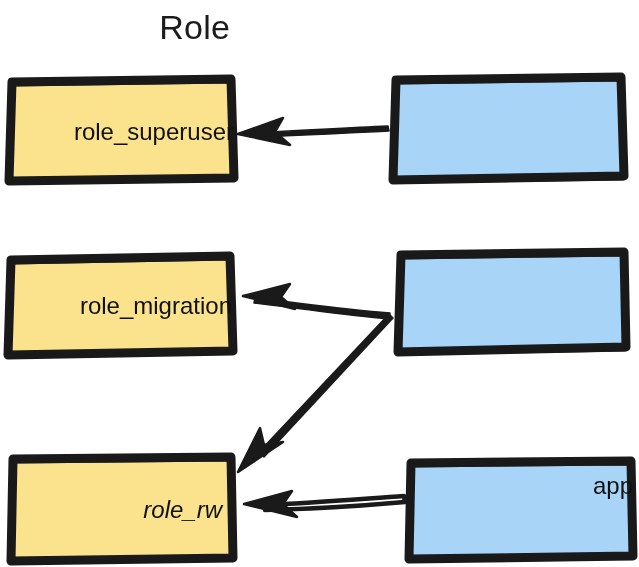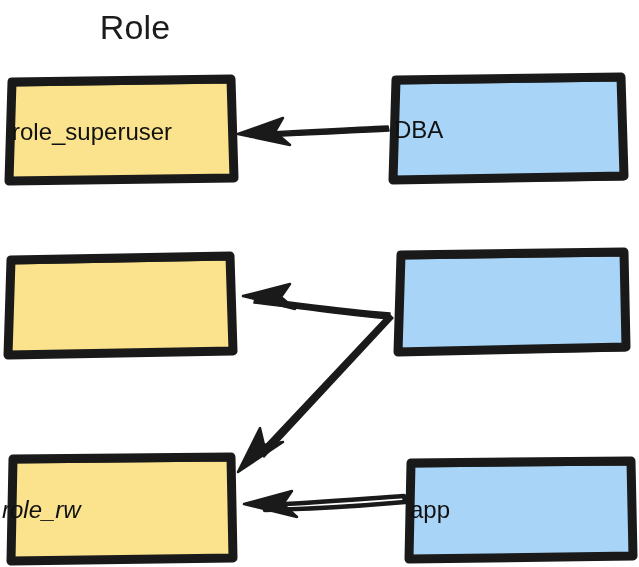--- a/index.html
+++ b/index.html
@@ -20,42 +20,42 @@
     top: 0;
     width: 639px;
     height: 567px;
   }
   .col-header {
     position: absolute;
     font-family: "Liberation Sans", sans-serif;
     font-size: 34px;
     font-weight: 400;
     color: #1c1c1c;
-    text-align: center;
+    text-align: right;
     letter-spacing: 0.2px;
     white-space: nowrap;
   }
   #header-role  { left: 40px;  top: 8px;  width: 190px; }
   #header-user  { left: 420px; top: 8px;  width: 190px; }
 
   svg.canvas {
     position: absolute;
     left: 0;
     top: 0;
     width: 639px;
     height: 567px;
     overflow: visible;
   }
   .node-label {
     position: absolute;
     font-family: "Liberation Sans", sans-serif;
     font-size: 24px;
     font-weight: 400;
     color: #111111;
-    text-align: left;
+    text-align: right;
     white-space: nowrap;
     pointer-events: none;
   }
   .box-hit {
     position: absolute;
     background: transparent;
   }
 </style>
 </head>
 <body>
@@ -114,27 +114,27 @@
 
     <g>
       <path d="M404,496 C360,499 310,503 265,505 L265,510 C310,509 360,506 405,502 Z" fill="none" stroke="#1a1a1a" stroke-width="4.5" stroke-linejoin="round" stroke-linecap="round"></path>
       <path d="M244,504 L292,491 L283,504 L297,517 Z" fill="#1a1a1a" stroke="#1a1a1a" stroke-width="2.5" stroke-linejoin="round"></path>
     </g>
 
   </svg>
 
   <div class="node-label" style="left:12px;  top:118px; width:222px;">role_superuser</div>
 
+  <div class="node-label" style="left:10px;  top:292px; width:222px;">role_migration</div>
 
   <div class="node-label" style="left:2px;  top:496px; width:220px;font-style:italic;">role_rw</div>
 
-  <div class="node-label" style="left:394px; top:116px; width:230px;">DBA</div>
 
 
-  <div class="node-label" style="left:410px; top:496px; width:223px;">app</div>
+  <div class="node-label" style="left:410px; top:472px; width:223px;">app</div>
 
   <div class="box-hit" style="left:9px;   top:79px;  width:226px; height:103px;"></div>
   <div class="box-hit" style="left:8px;   top:256px; width:226px; height:100px;"></div>
   <div class="box-hit" style="left:11px;  top:457px; width:224px; height:105px;"></div>
   <div class="box-hit" style="left:393px; top:77px;  width:232px; height:104px;"></div>
   <div class="box-hit" style="left:398px; top:252px; width:229px; height:101px;"></div>
   <div class="box-hit" style="left:409px; top:461px; width:225px; height:99px;"></div>
 
 </div>
 

